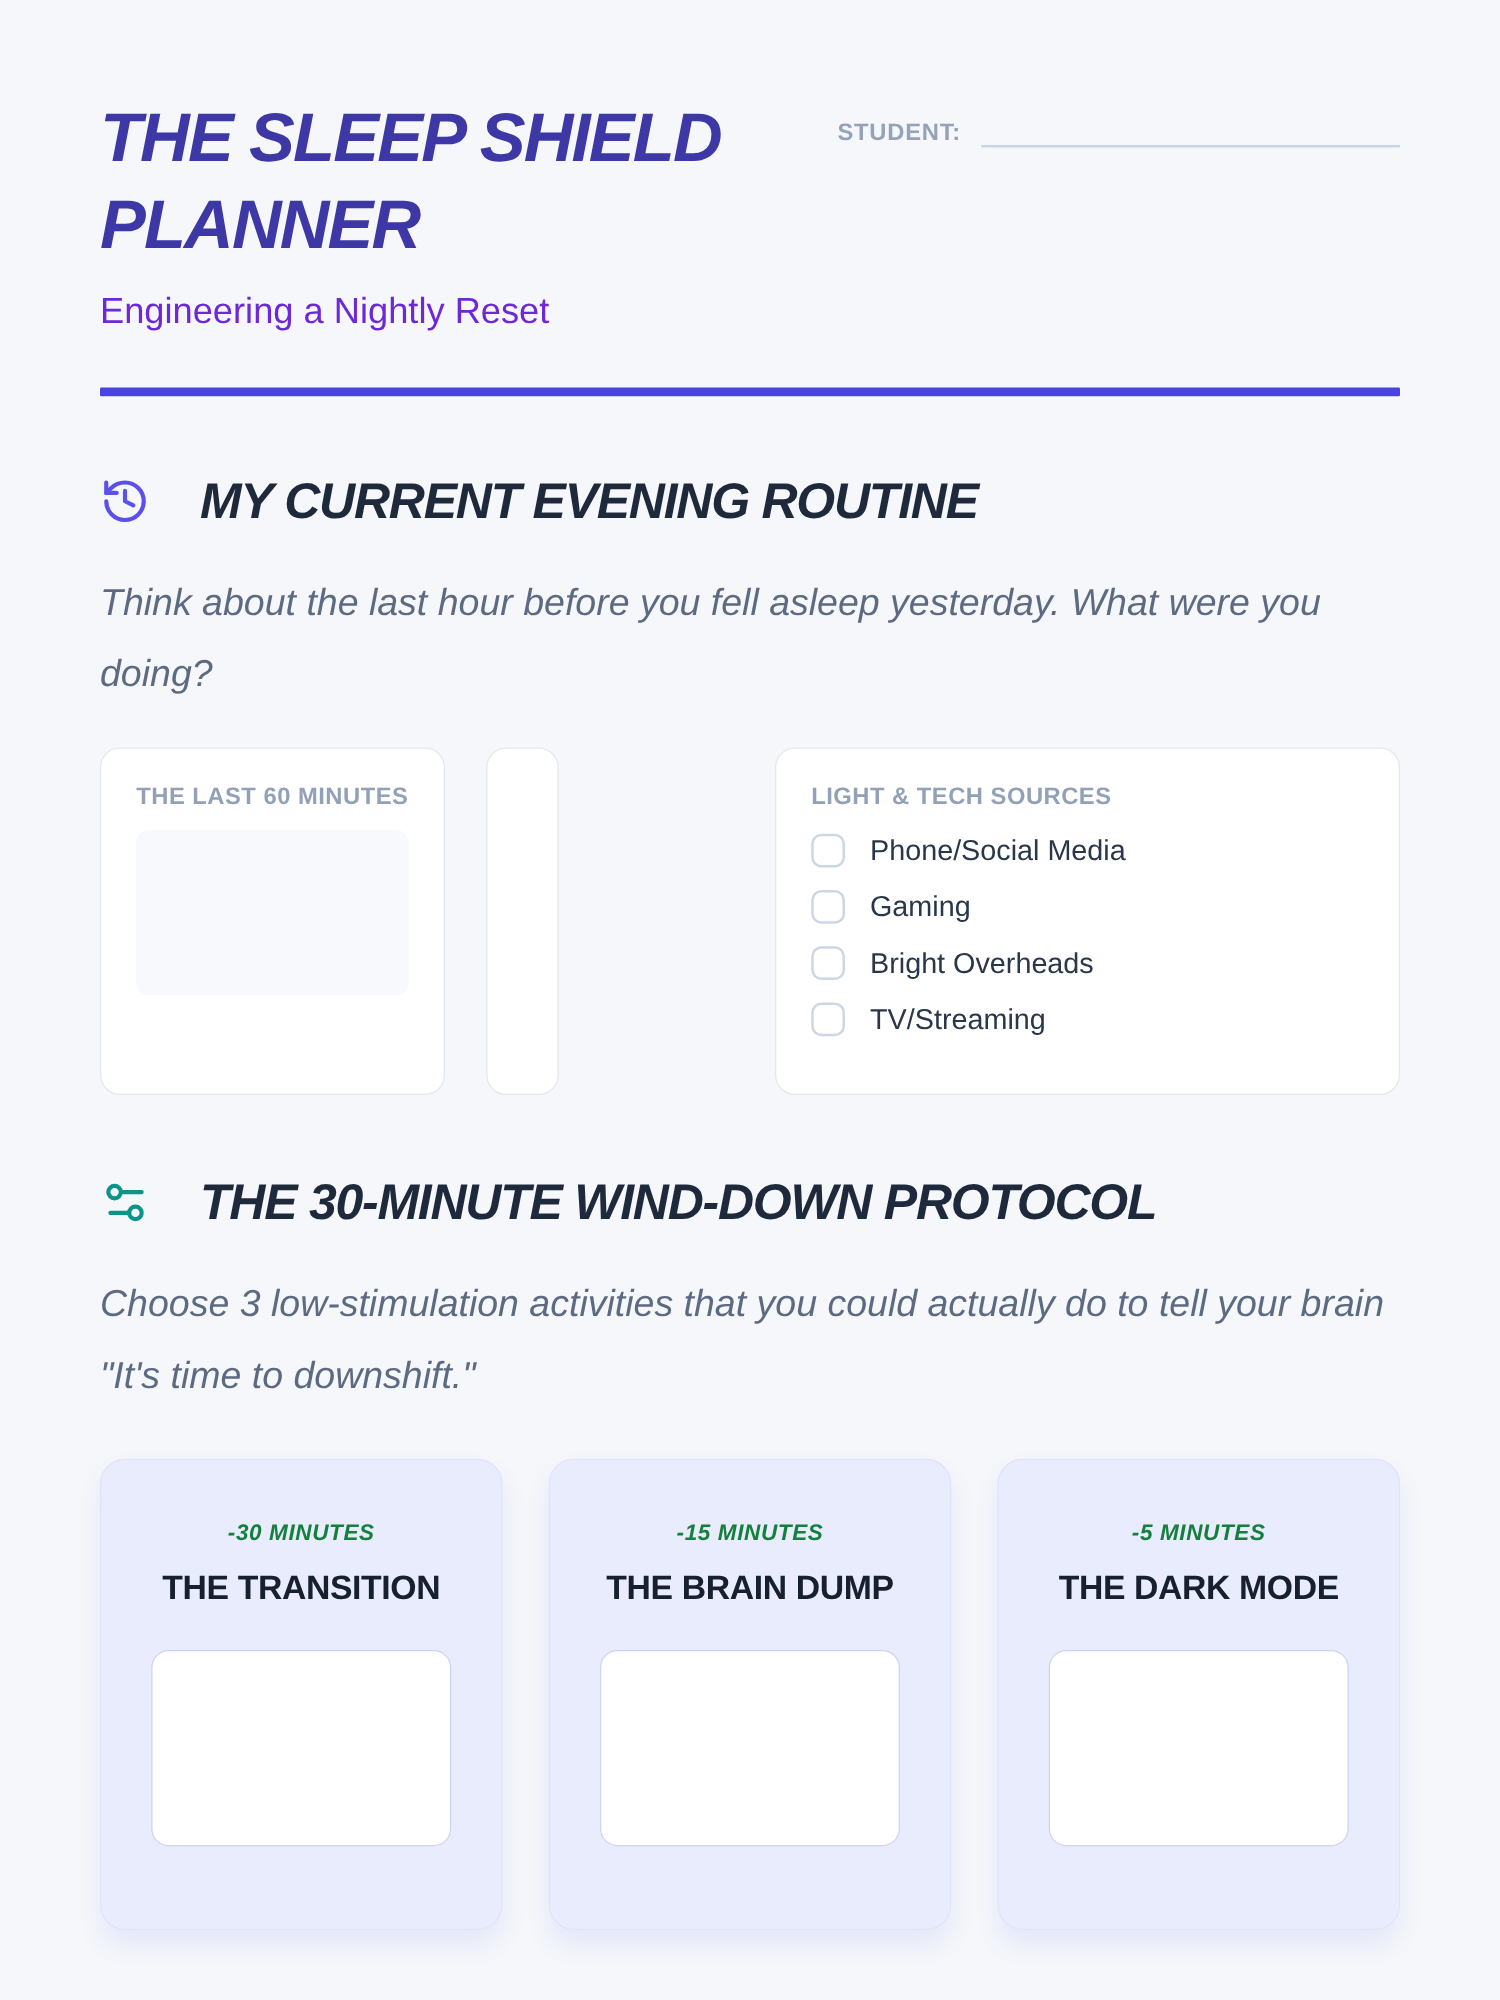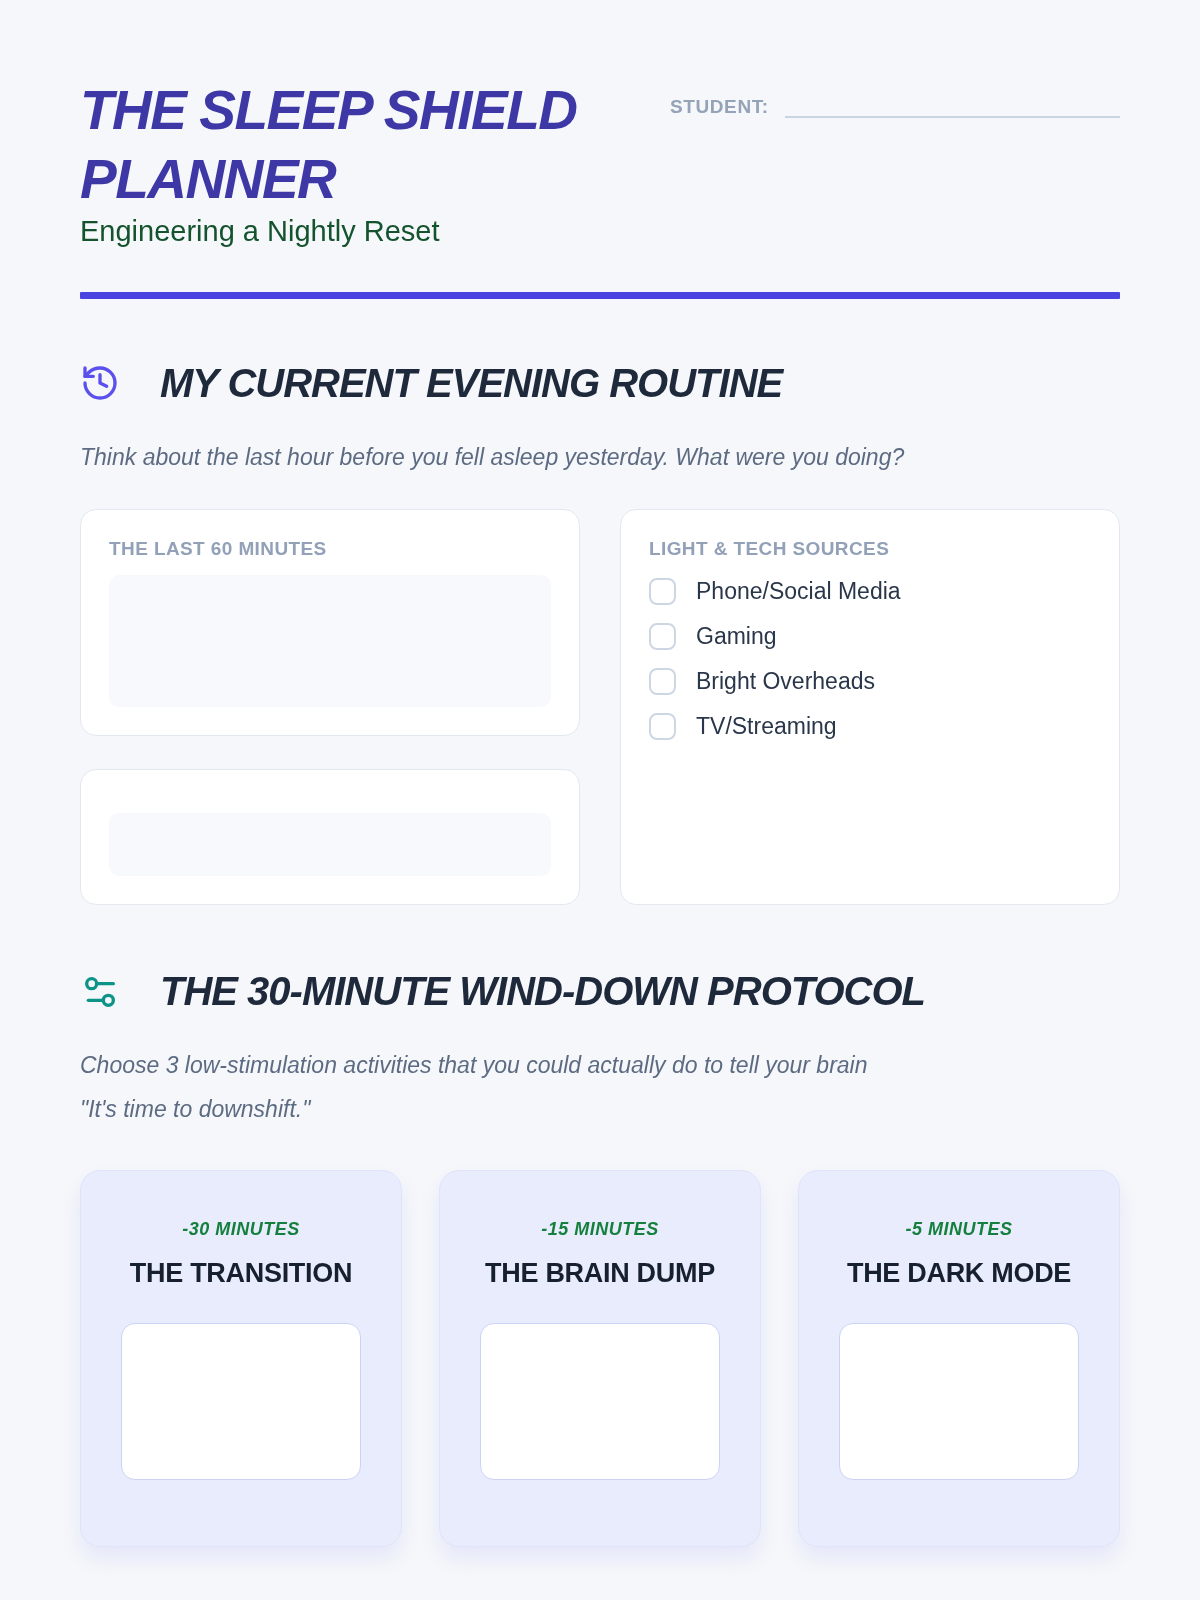--- a/index.html
+++ b/index.html
@@ -36,23 +36,23 @@
     letter-spacing: 0.6px;
     color: #94a3b8;
   }
   .student-line {
     flex: 1;
     margin-left: 16px;
     height: 30px;
     border-bottom: 2px solid #cbd5e1;
   }
   .subtitle {
-    margin-top: 0;
+    margin-top: 18px;
     font-size: 29px;
-    color: #14532d;
+    color: #6d28d9;
   }
   .divider {
     margin-top: 44px;
     height: 7px;
     background: #4a43e2;
     border-radius: 1px;
   }
 
   
   .section-head { display: flex; align-items: center; gap: 40px; }
@@ -62,35 +62,35 @@
   .section-icon svg { width: 100%; height: 100%; }
   h2 {
     font-size: 40px;
     font-weight: bold;
     font-style: italic;
     letter-spacing: -1px;
     color: #1e293b;
   }
   .instruction {
     margin-top: 30px;
-    font-size: 23px;
+    font-size: 30px;
     font-style: italic;
     color: #5d6b82;
     line-height: 1.9;
     white-space: pre-line;
   }
 
   
   .routine-grid {
     margin-top: 30px;
     display: grid;
     grid-template-columns: 1fr 1fr;
     column-gap: 40px;
   }
-  .left-col { display: flex; flex-direction: column; gap: 33px; }
+  .left-col { display: flex; flex-direction: row; gap: 33px; }
   .card {
     background: #ffffff;
     border: 1.5px solid #e3e8f0;
     border-radius: 16px;
     padding: 28px;
   }
   .card-label {
     font-size: 19px;
     font-weight: bold;
     letter-spacing: 0.4px;

